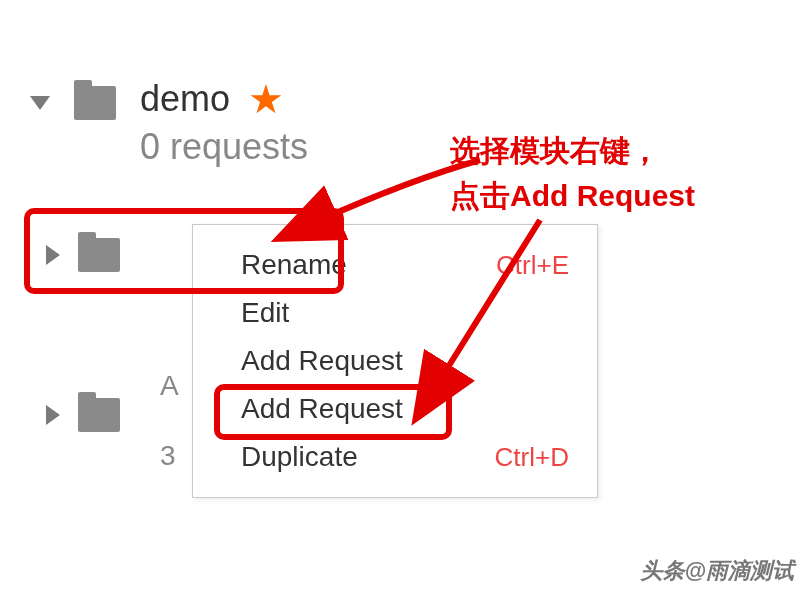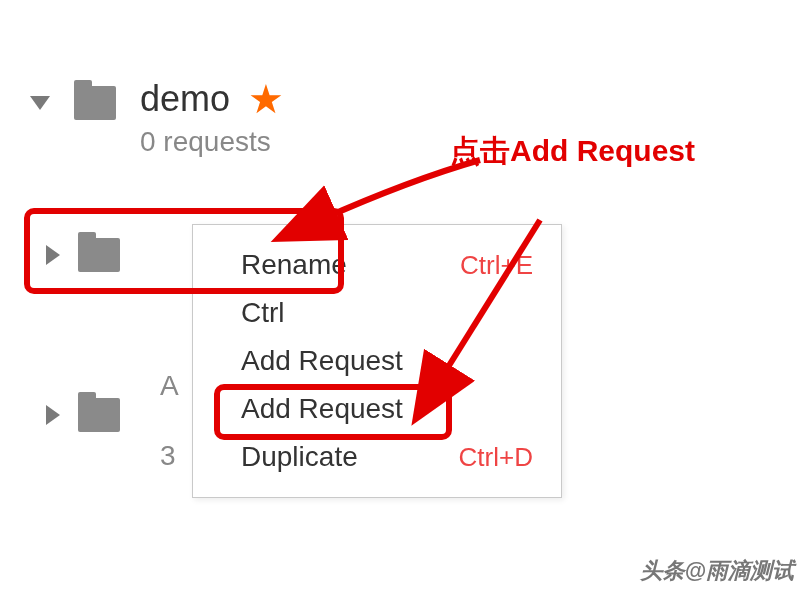--- a/index.html
+++ b/index.html
@@ -65,21 +65,21 @@
       font-size: 36px;
       color: #333;
       font-weight: 400;
     }
     .star {
       color: #ff6a00;
       font-size: 40px;
       line-height: 1;
     }
     .collection-sub {
-      font-size: 28px;
+      font-size: 36px;
       color: #888;
       margin-top: 6px;
     }
     .sub-row {
       position: absolute;
       display: flex;
       align-items: center;
       gap: 18px;
     }
     .sub-row-1 { left: 46px; top: 238px; }
@@ -89,21 +89,21 @@
       left: 160px;
       font-size: 28px;
       color: #888;
     }
     .sub-a { top: 370px; }
     .sub-3 { top: 440px; }
     .context-menu {
       position: absolute;
       left: 192px;
       top: 224px;
-      width: 370px;
+      width: 406px;
       background: #fff;
       border: 1px solid #c9c9c9;
       box-shadow: 2px 2px 6px rgba(0,0,0,0.08);
       padding: 16px 0;
     }
     .menu-item {
       display: flex;
       justify-content: space-between;
       align-items: center;
       padding: 8px 28px 8px 48px;
@@ -172,41 +172,42 @@
   <div class="folder-icon" style="margin-top:0;"></div>
 </div>
 <span class="sub-under sub-3">3</span>
 
 <div class="context-menu">
   <div class="menu-item">
     <span>Rename</span>
     <span class="menu-shortcut">Ctrl+E</span>
   </div>
   <div class="menu-item">
-    <span>Ctrl</span>
+    <span>Edit</span>
     <span class="menu-shortcut"></span>
   </div>
   <div class="menu-item">
     <span>Add Request</span>
     <span class="menu-shortcut"></span>
   </div>
   <div class="menu-item">
     <span>Add Request</span>
     <span class="menu-shortcut"></span>
   </div>
   <div class="menu-item">
     <span>Duplicate</span>
     <span class="menu-shortcut">Ctrl+D</span>
   </div>
 </div>
 
 <div class="highlight-box hl-folder"></div>
 <div class="highlight-box hl-request"></div>
 
 <div class="annotation">
+  <div>选择模块右键，</div>
   <div>点击Add Request</div>
 </div>
 
 <svg class="arrow" style="left:300px; top:150px;" width="220" height="120">
   <defs>
     <marker id="ah1" markerWidth="14" markerHeight="14" refX="3" refY="5" orient="auto">
       <polygon points="0,0 12,5 0,10" fill="#e20000"></polygon>
     </marker>
   </defs>
   <path d="M 180 10 Q 110 30 20 70" stroke="#e20000" stroke-width="6" fill="none" marker-end="url(#ah1)"></path>

